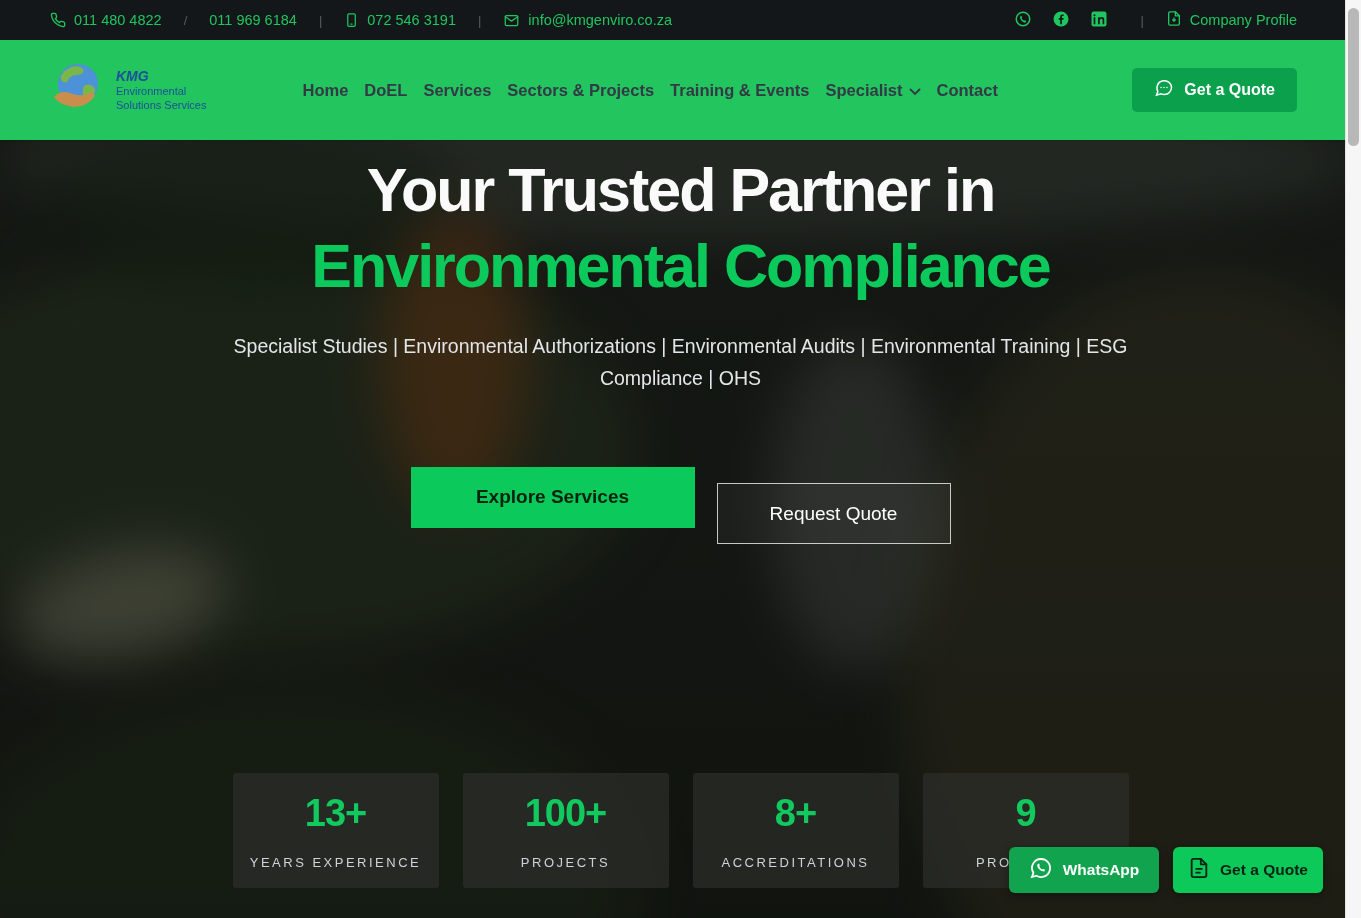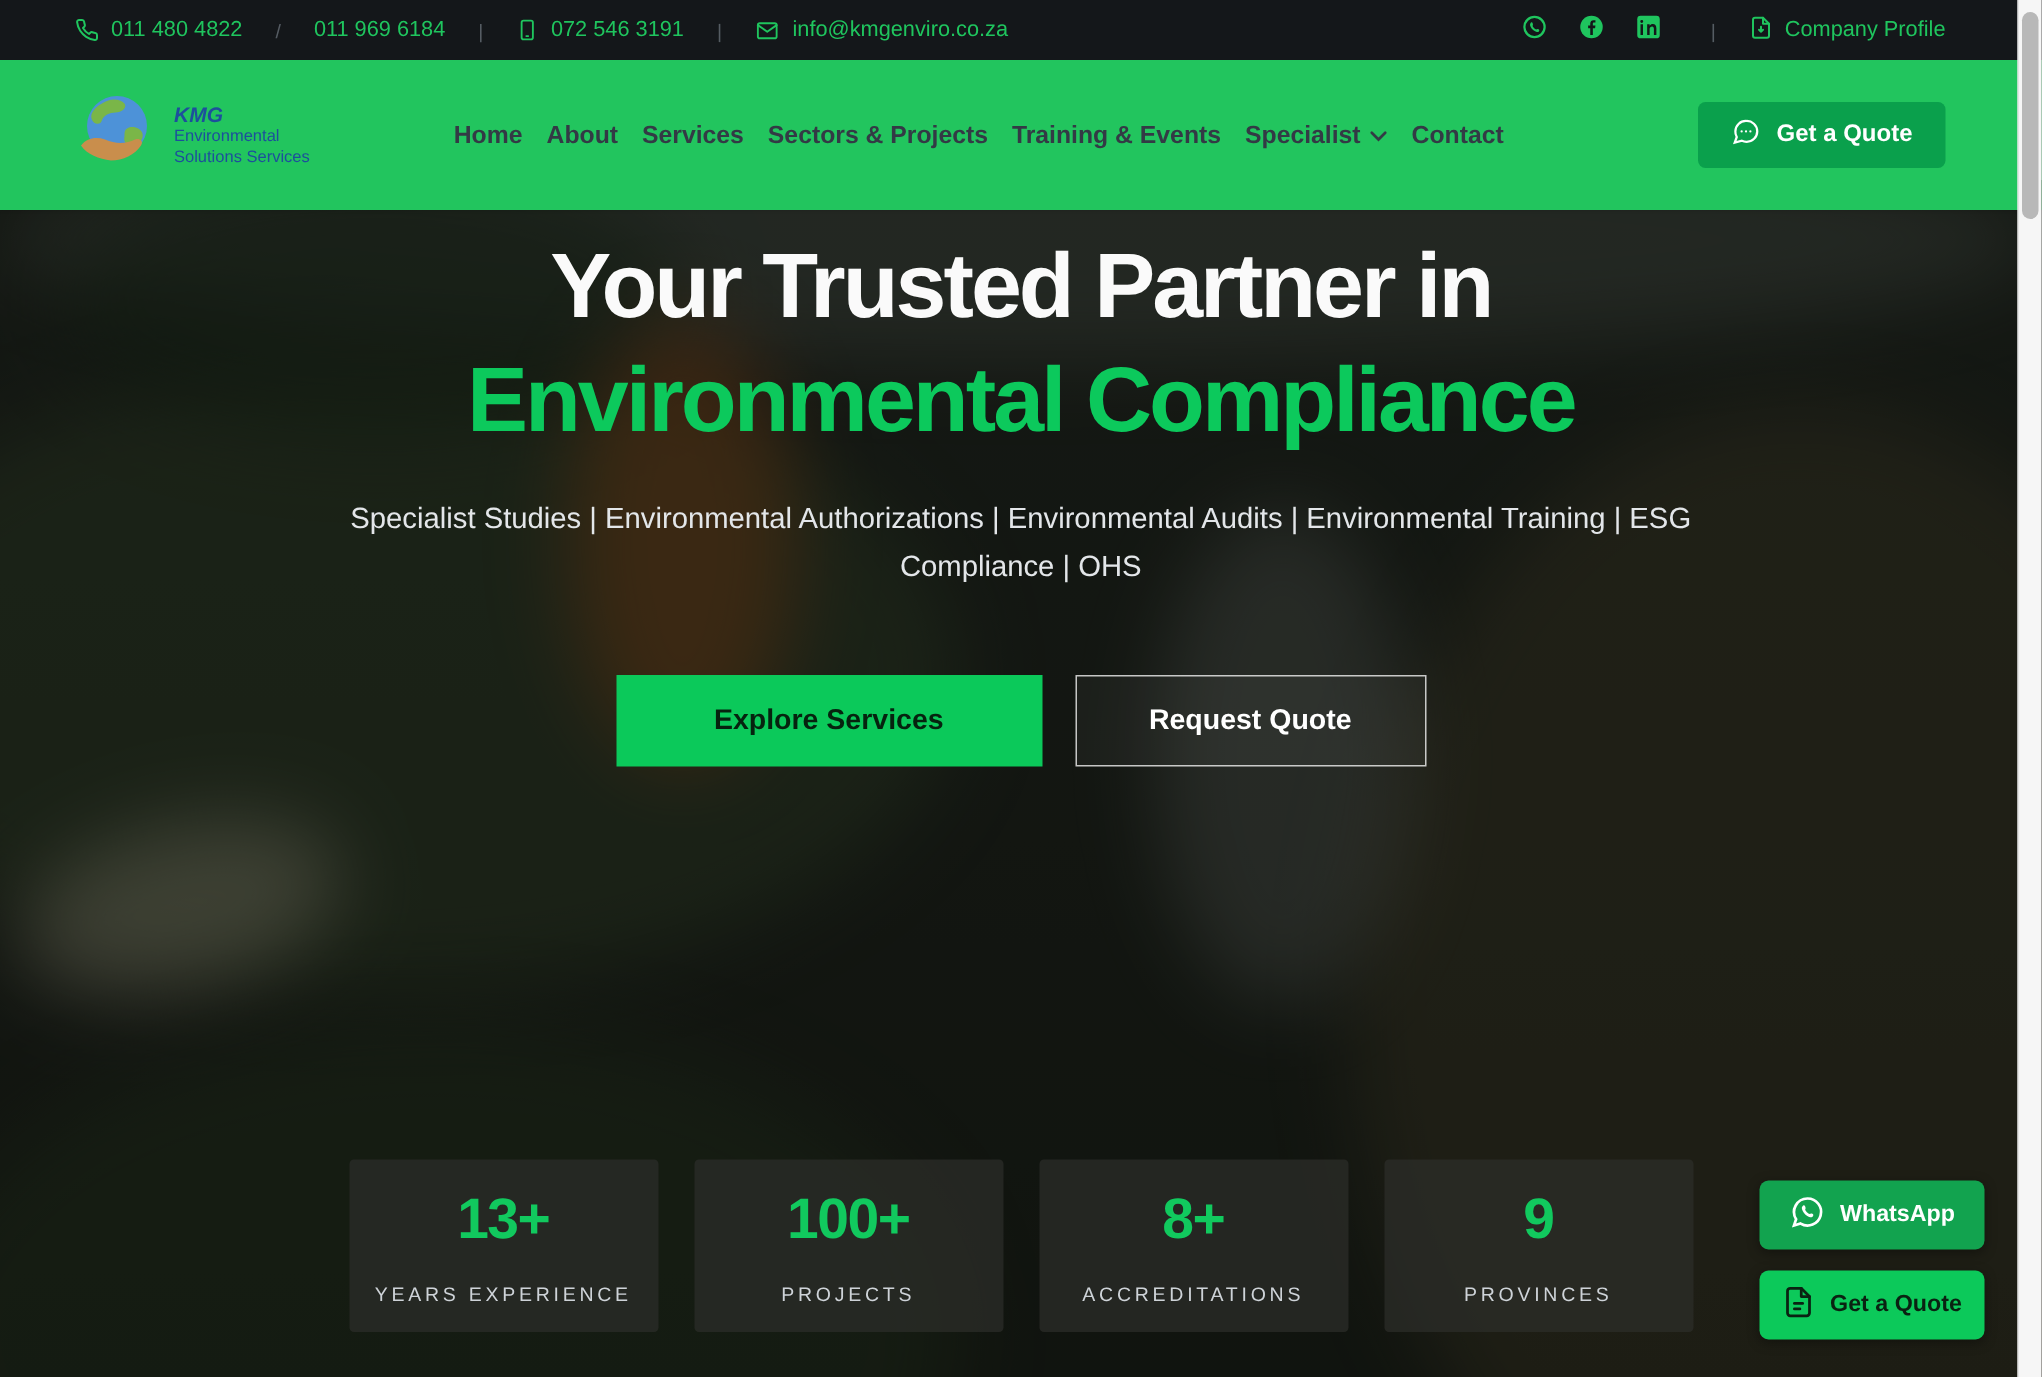--- a/index.html
+++ b/index.html
@@ -50,30 +50,30 @@
   .badge { margin-top:152px; width:450px; height:38px; display:flex; align-items:center; justify-content:center;
     background:rgba(18,24,18,.55); border:1px solid #2f8653; color:#f3f4f6; font-size:15px; cursor:default; }
   .hero-title { margin-top:32px; text-align:center; font-weight:800; letter-spacing:-2px; line-height:76px; font-size:61px; }
   .ht-white { color:#fafafa; display:block; }
   .ht-green { color:#0cc95c; display:block; }
   .hero-sub { margin-top:26px; width:960px; text-align:center; color:#e3e6e9; font-size:19.5px; line-height:32px; }
   .cta-row { margin-top:56px; display:flex; gap:22px; align-items:center; }
   .btn-primary { width:284px; height:61px; background:#0bc95a; border:none; color:#06230f;
     font-family:"Liberation Sans",sans-serif; font-size:19px; font-weight:700; cursor:pointer; }
   .btn-secondary { width:234px; height:61px; background:rgba(255,255,255,.04); border:1.5px solid rgba(255,255,255,.75);
-    color:#ffffff; font-family:"Liberation Sans",sans-serif; font-size:19px; font-weight:700; cursor:pointer; }
+    color:#ffffff; font-family:"Liberation Sans",sans-serif; font-size:19px; font-weight:400; cursor:pointer;margin-top:33px; }
 
   .stats-row { position:absolute; left:50%; transform:translateX(-50%); top:653px; display:flex; gap:24px; }
   .stat-card { width:206px; height:115px; background:rgba(44,46,42,.72); border-radius:3px;
     display:flex; flex-direction:column; align-items:center; justify-content:center; gap:20px; }
   .stat-value { color:#11c95e; font-size:38px; font-weight:800; letter-spacing:-1px; }
   .stat-label { color:#ced3d8; font-size:13px; letter-spacing:2.5px; }
 
   
-  .floating { position:absolute; right:38px; bottom:25px; display:flex; flex-direction:column; gap:14px; z-index:40; }
+  .floating { position:absolute; right:38px; bottom:25px; display:flex; flex-direction:row; gap:14px; z-index:40; }
   .float-btn { width:150px; height:46px; border:none; border-radius:6px; display:flex; align-items:center; justify-content:center;
     gap:10px; font-family:"Liberation Sans",sans-serif; font-size:15.5px; font-weight:700; cursor:pointer;
     box-shadow:0 2px 8px rgba(0,0,0,.35); }
   .float-wa { background:#12a34f; color:#ffffff; }
   .float-quote { background:#0cc95a; color:#0a2212; }
 
   
   .scrollbar { position:absolute; top:0; right:0; width:16px; height:918px; background:#f6f6f6; z-index:50;
     border-left:1px solid #e3e3e3; }
   .scroll-thumb { position:absolute; top:8px; left:2px; width:11px; height:138px; background:#b8b8b8; border-radius:6px; cursor:pointer; }
@@ -172,21 +172,21 @@
       </span>
       <span class="logo-text">
         <div class="logo-abbr">KMG</div>
         <div class="logo-sub">Environmental</div>
         <div class="logo-sub">Solutions Services</div>
       </span>
     </div>
 
     <nav class="nav">
       <span class="nav-item">Home</span>
-      <span class="nav-item">About</span>
+      <span class="nav-item">DoEL</span>
       <span class="nav-item">Services</span>
       <span class="nav-item">Sectors &amp; Projects</span>
       <span class="nav-item">Training &amp; Events</span>
       <span class="nav-item">
         <span>Specialist</span>
         <span>
           <svg width="12" height="8" viewBox="0 0 12 8" fill="none" stroke="#333a45" stroke-width="1.8" stroke-linecap="round">
               <path d="m1.5 1.5 4.5 4.5 4.5-4.5"></path>
             </svg>
         </span>

